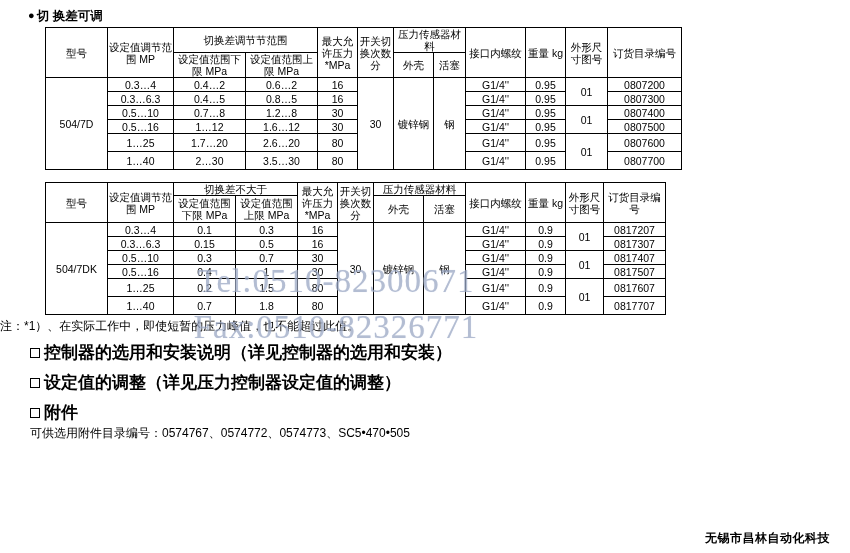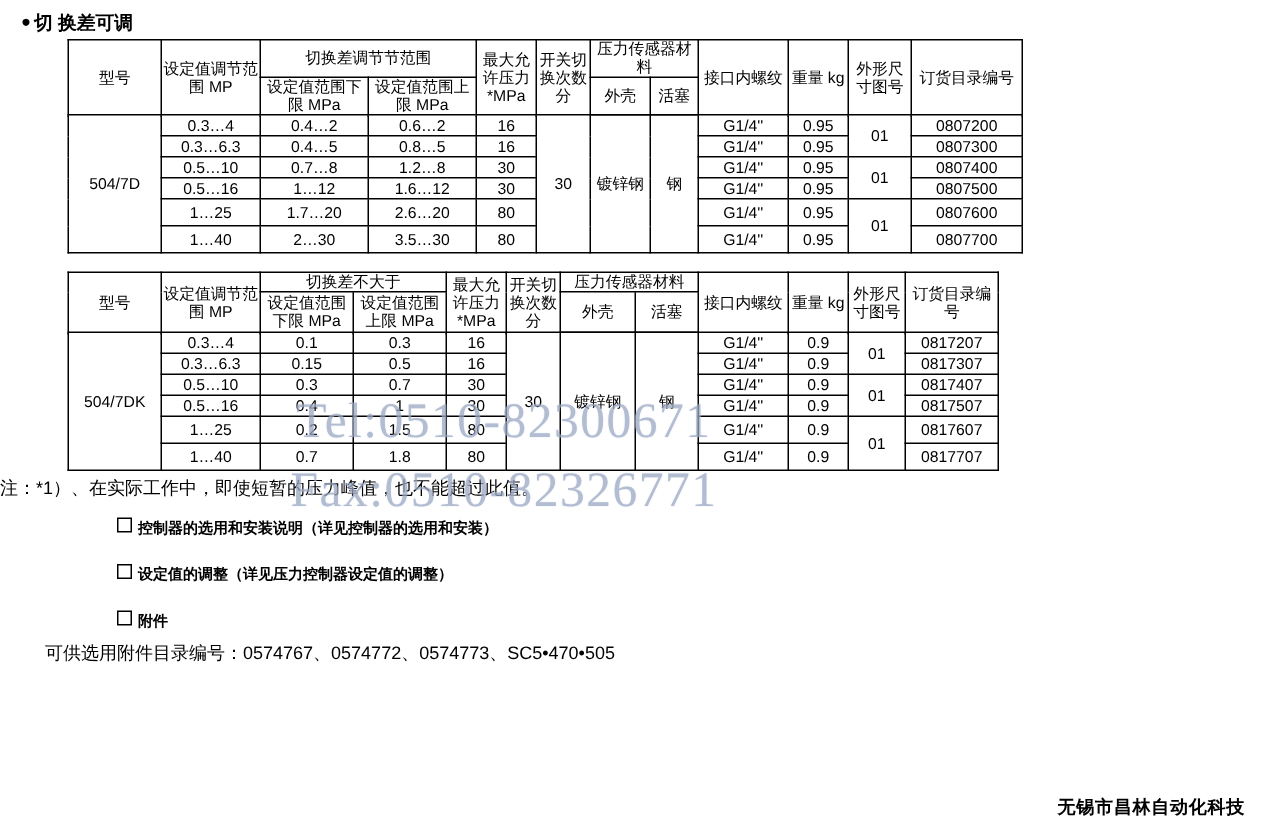--- a/index.html
+++ b/index.html
@@ -18,21 +18,21 @@
   .page {
     position: relative;
     width: 850px;
     height: 553px;
     padding: 0;
   }
   .section-title {
     font-size: 12.5px;
     font-weight: bold;
     margin: 0 0 4px 0;
-    padding-left: 14px;
+    padding-left: 28px;
     line-height: 14px;
   }
   .bullet-dot {
     display: inline-block;
     font-size: 11px;
     margin-right: 2px;
     vertical-align: 1px;
   }
   table.spec {
     border-collapse: collapse;
@@ -71,25 +71,24 @@
   .note {
     font-size: 12px;
     margin-top: 4px;
     line-height: 15px;
   }
   .blocks {
     padding-left: 30px;
     margin-top: 12px;
   }
   .block-line {
-    font-size: 10px;
+    font-size: 17px;
     font-weight: bold;
     margin-bottom: 16px;
     line-height: 14px;
-    margin-left: 48px;
   }
   .block-line.small-gap { margin-bottom: 6px; }
   .plain-line {
     font-size: 12px;
     font-weight: normal;
     margin-bottom: 14px;
     line-height: 14px;
   }
   .sq {
     display: inline-block;

